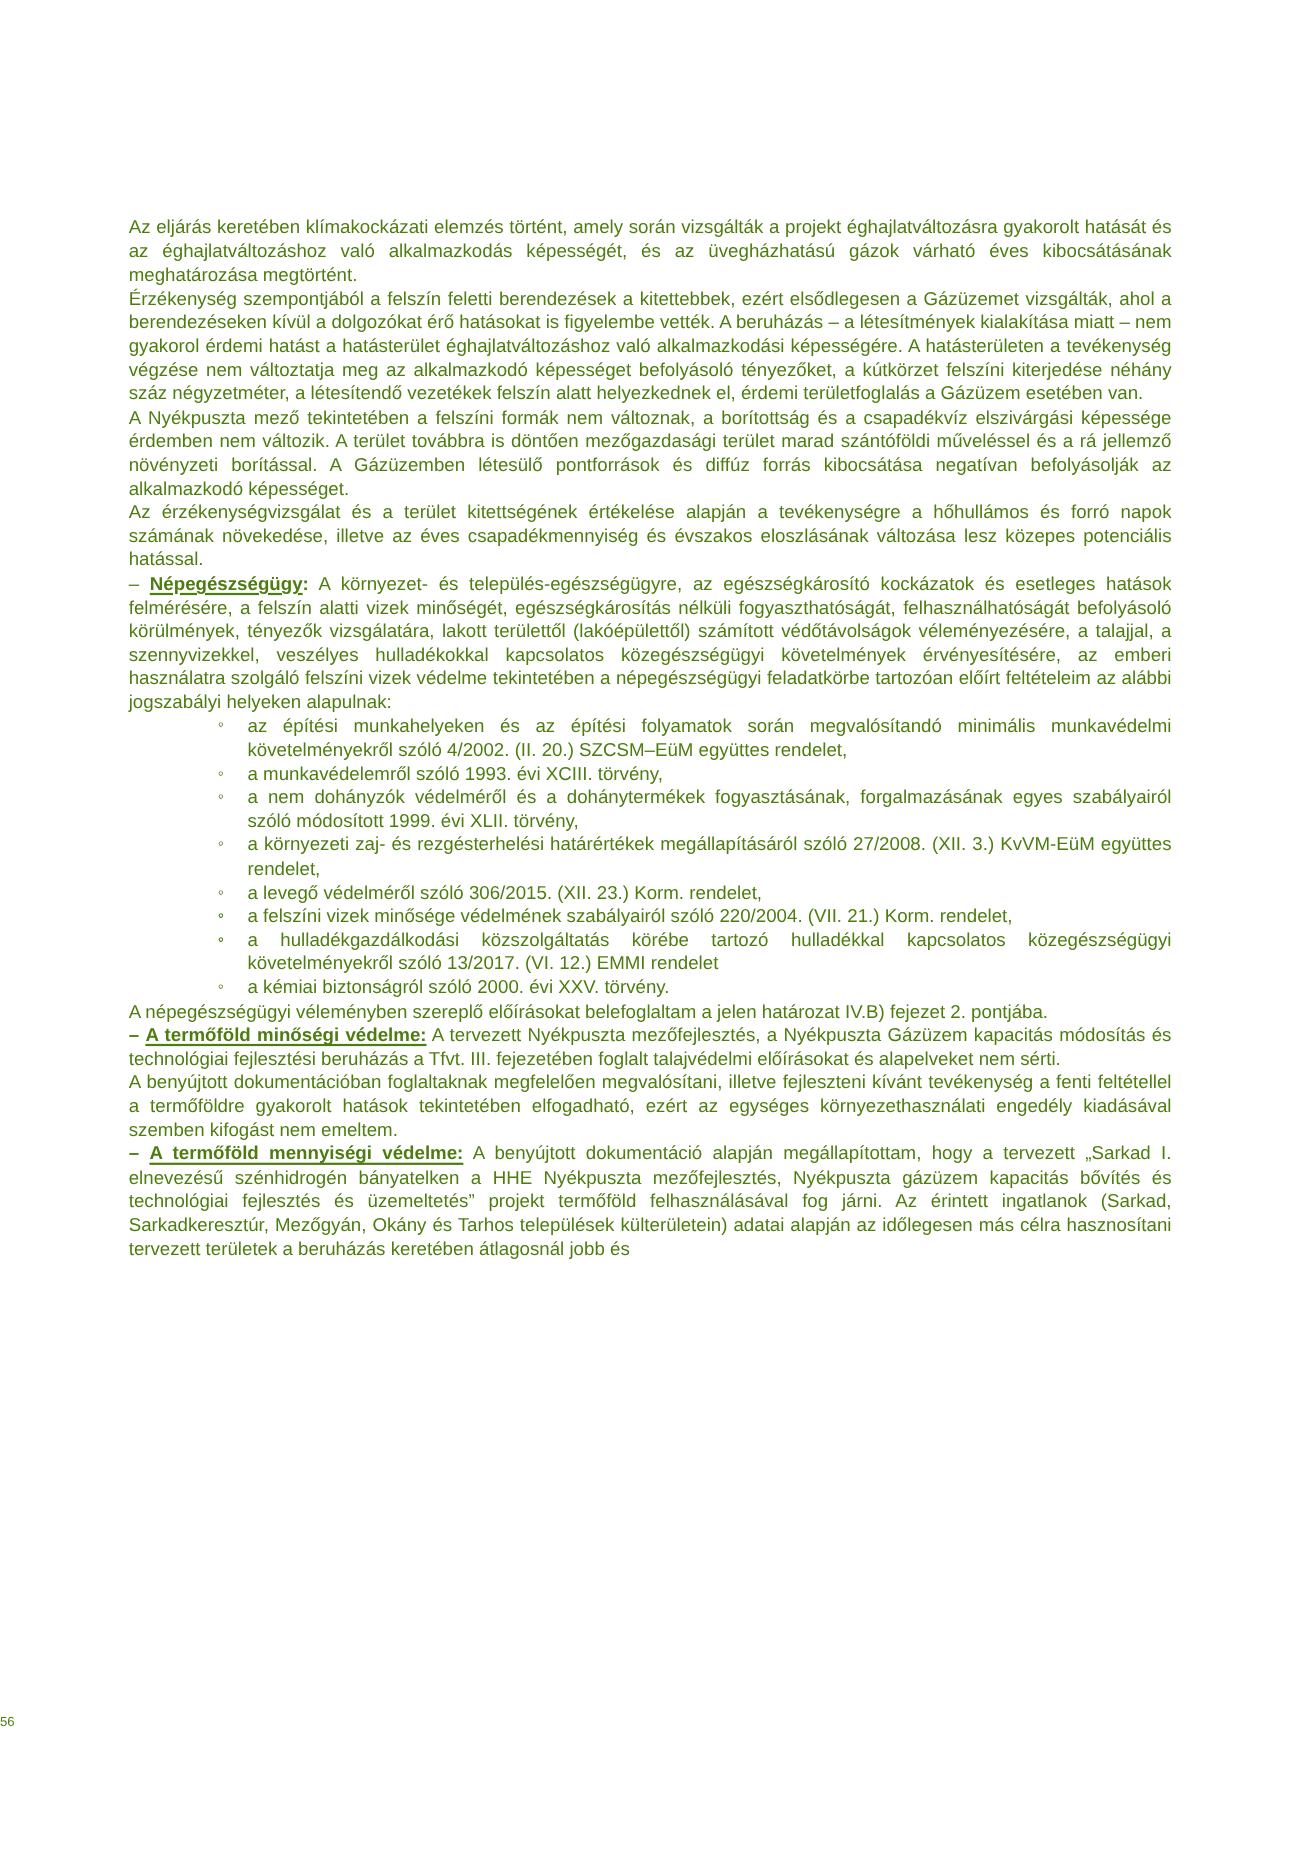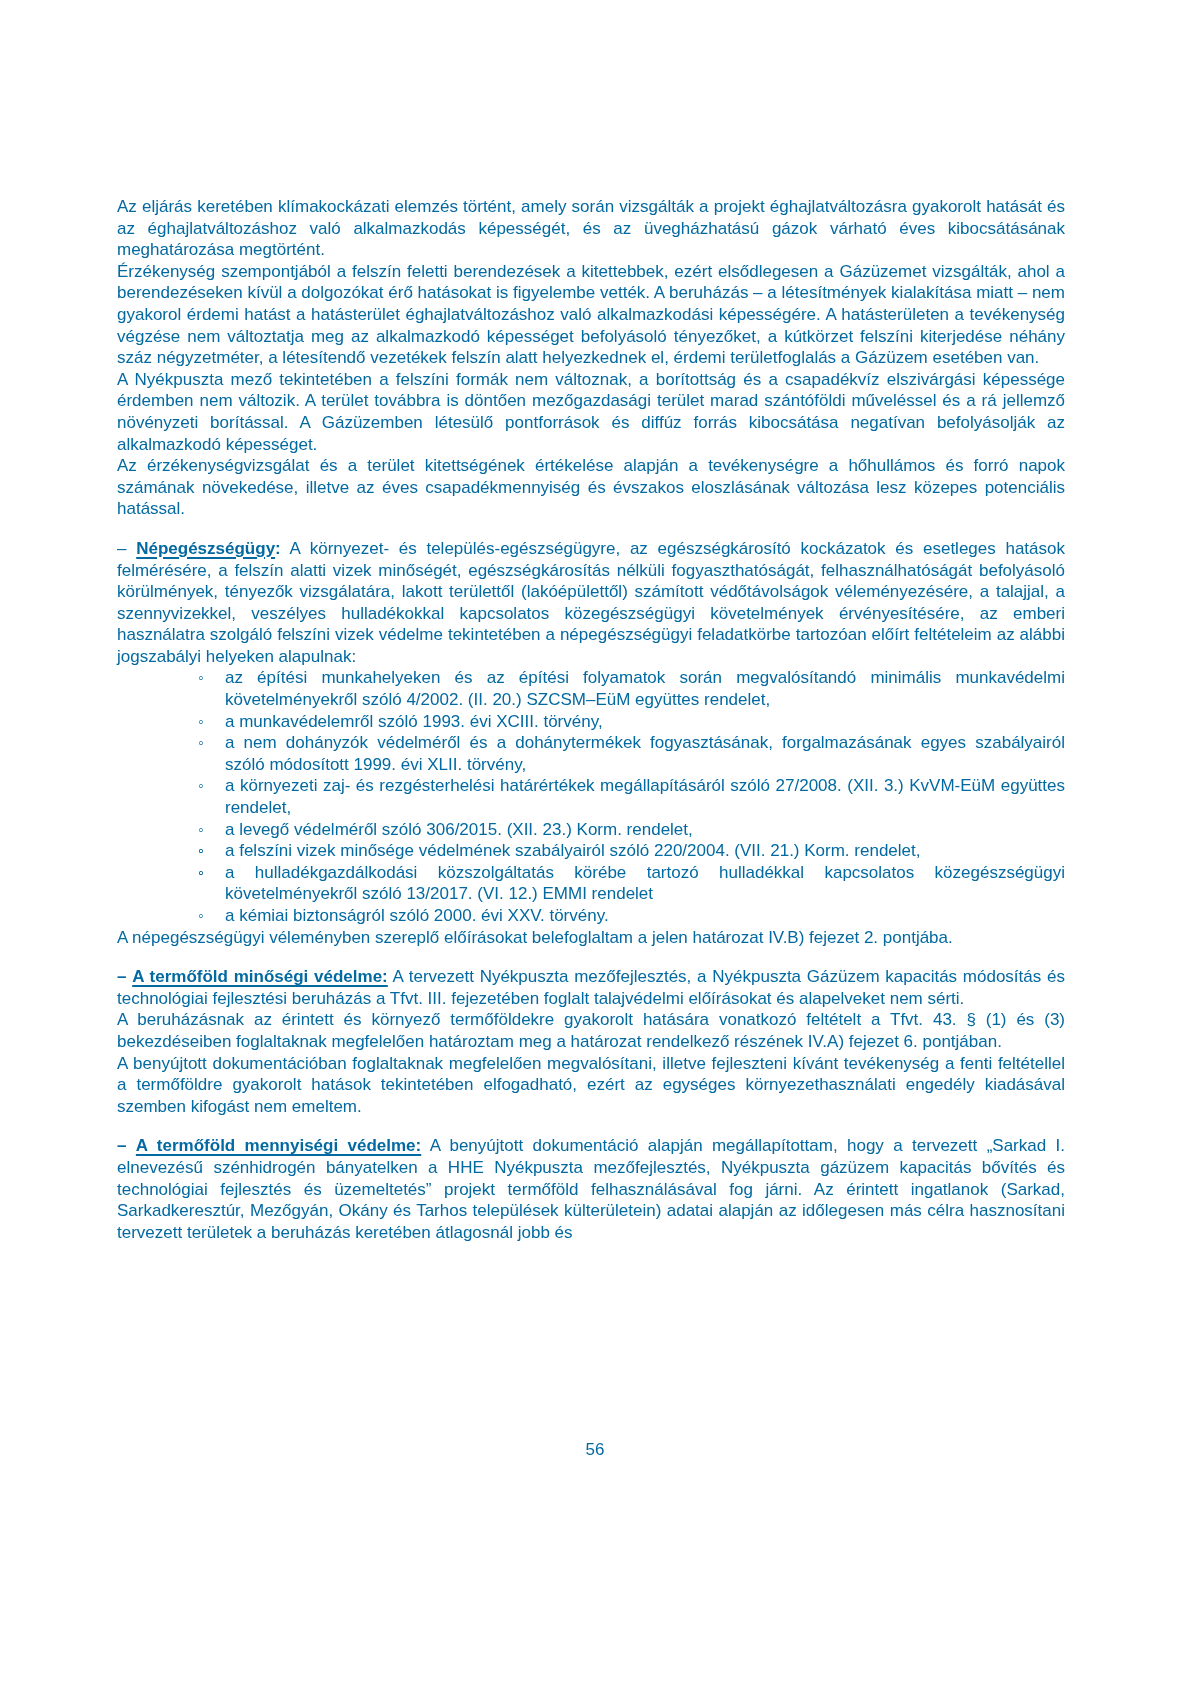--- a/index.html
+++ b/index.html
@@ -6,37 +6,36 @@
     margin: 0;
     padding: 0;
     background: #ffffff;
   }
   .page {
     position: relative;
     width: 1190px;
     height: 1684px;
     background: #ffffff;
     font-family: "Liberation Sans", sans-serif;
-    color: #0369a1;
+    color: #4d7c0f;
     overflow: hidden;
   }
   .content {
     position: absolute;
     left: 117px;
     top: 196px;
     width: 948px;
     font-size: 17px;
     line-height: 21.6px;
     text-align: justify;
   }
   .para {
     margin: 0;
   }
   .section {
-    margin-top: 18px;
   }
   .hd {
     font-weight: bold;
   }
   .u {
     text-decoration: underline;
     text-decoration-thickness: 1.8px;
     text-underline-offset: 2.5px;
   }
   .bullets {
@@ -50,25 +49,24 @@
     margin: 0;
   }
   .bullet .marker {
     position: absolute;
     left: 81px;
     top: 0;
     font-size: 16px;
   }
   .page-number {
     position: absolute;
-    top: 1439px;
+    top: 1555px;
     left: 0;
     width: 100%;
-    text-align: center;
-    font-size: 17px;
+    font-size: 12px;
     line-height: 21.6px;
   }
 </style>
 </head>
 <body>
 
 <div class="page">
   <div class="content">
 
     <p class="para">Az eljárás keretében klímakockázati elemzés történt, amely során vizsgálták a projekt éghajlatváltozásra gyakorolt hatását és az éghajlatváltozáshoz való alkalmazkodás képességét, és az üvegházhatású gázok várható éves kibocsátásának meghatározása megtörtént.</p>
@@ -91,21 +89,20 @@
       <li class="bullet"><span class="marker">◦</span><span>a felszíni vizek minősége védelmének szabályairól szóló 220/2004. (VII. 21.) Korm. rendelet,</span></li>
       <li class="bullet"><span class="marker">◦</span></li>
       <li class="bullet"><span class="marker">◦</span><span>a hulladékgazdálkodási közszolgáltatás körébe tartozó hulladékkal kapcsolatos közegészségügyi követelményekről szóló 13/2017. (VI. 12.) EMMI rendelet</span></li>
       <li class="bullet"><span class="marker">◦</span><span>a kémiai biztonságról szóló 2000. évi XXV. törvény.</span></li>
     </ul>
 
     <p class="para">A népegészségügyi véleményben szereplő előírásokat belefoglaltam a jelen határozat IV.B) fejezet 2. pontjába.</p>
 
     <p class="para section"><span class="dash hd">–</span> <span class="hd u">A termőföld minőségi védelme:</span> <span>A tervezett Nyékpuszta mezőfejlesztés, a Nyékpuszta Gázüzem kapacitás módosítás és technológiai fejlesztési beruházás a Tfvt. III. fejezetében foglalt talajvédelmi előírásokat és alapelveket nem sérti.</span></p>
 
-    <p class="para">A beruházásnak az érintett és környező termőföldekre gyakorolt hatására vonatkozó feltételt a Tfvt. 43. § (1) és (3) bekezdéseiben foglaltaknak megfelelően határoztam meg a határozat rendelkező részének IV.A) fejezet 6. pontjában.</p>
 
     <p class="para">A benyújtott dokumentációban foglaltaknak megfelelően megvalósítani, illetve fejleszteni kívánt tevékenység a fenti feltétellel a termőföldre gyakorolt hatások tekintetében elfogadható, ezért az egységes környezethasználati engedély kiadásával szemben kifogást nem emeltem.</p>
 
     <p class="para section"><span class="dash hd">–</span> <span class="hd u">A termőföld mennyiségi védelme:</span> <span>A benyújtott dokumentáció alapján megállapítottam, hogy a tervezett „Sarkad I. elnevezésű szénhidrogén bányatelken a HHE Nyékpuszta mezőfejlesztés, Nyékpuszta gázüzem kapacitás bővítés és technológiai fejlesztés és üzemeltetés” projekt termőföld felhasználásával fog járni. Az érintett ingatlanok (Sarkad, Sarkadkeresztúr, Mezőgyán, Okány és Tarhos települések külterületein) adatai alapján az időlegesen más célra hasznosítani tervezett területek a beruházás keretében átlagosnál jobb és</span></p>
 
   </div>
 
   <div class="page-number">56</div>
 </div>
 

